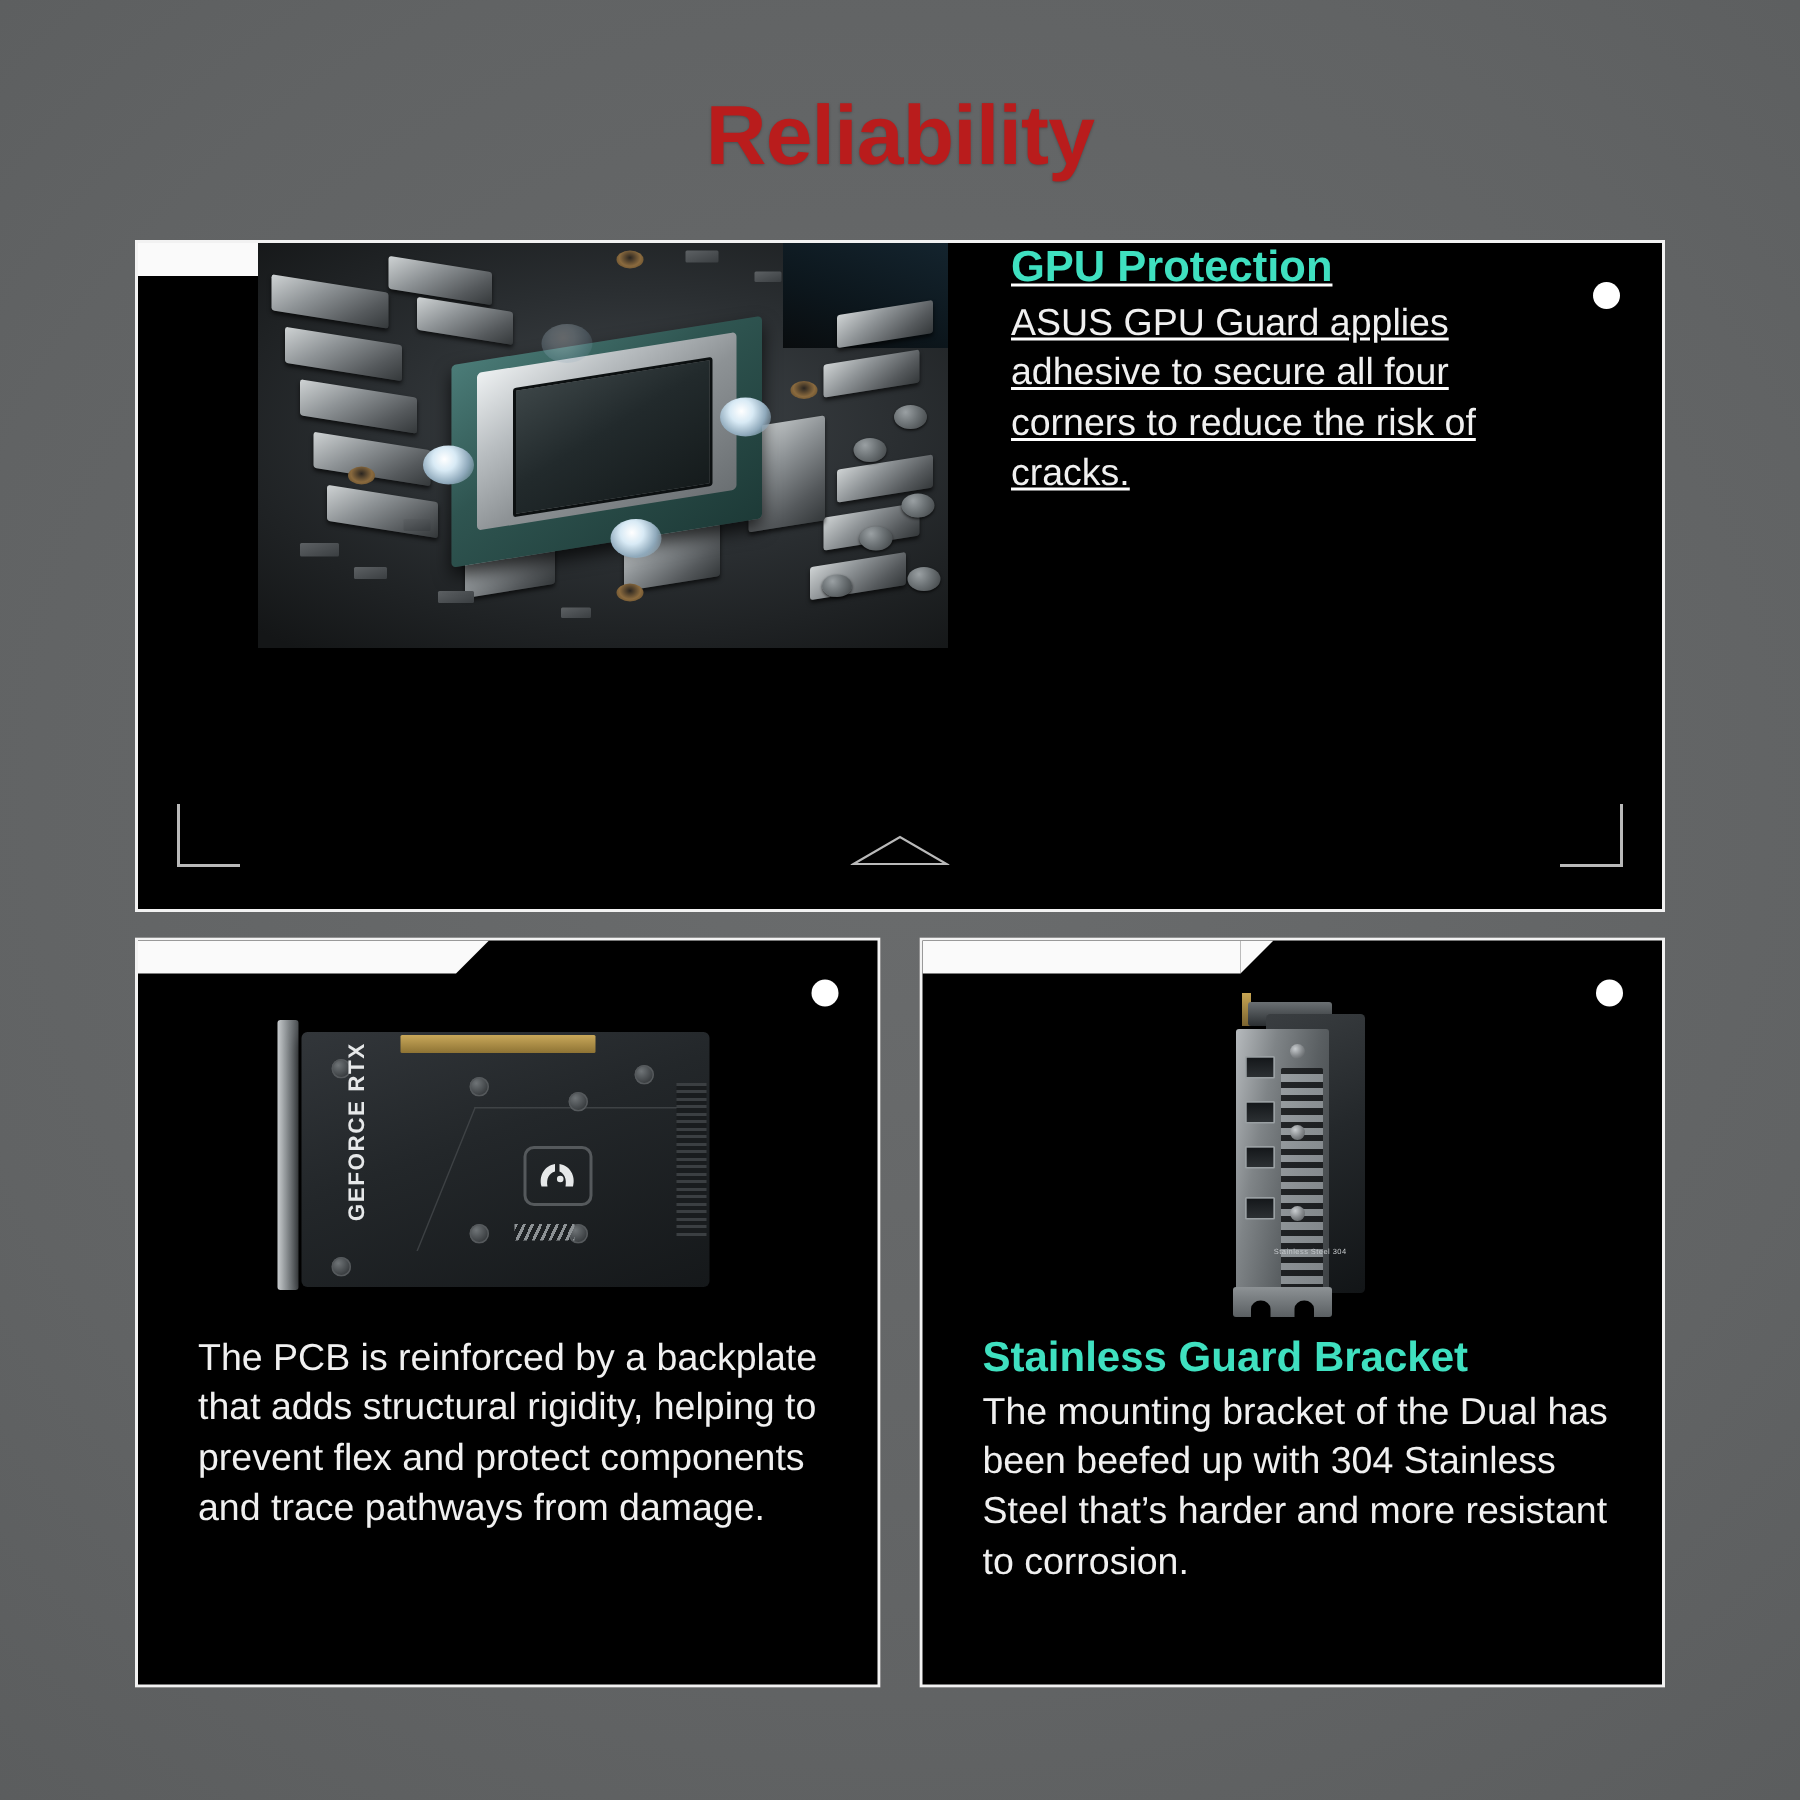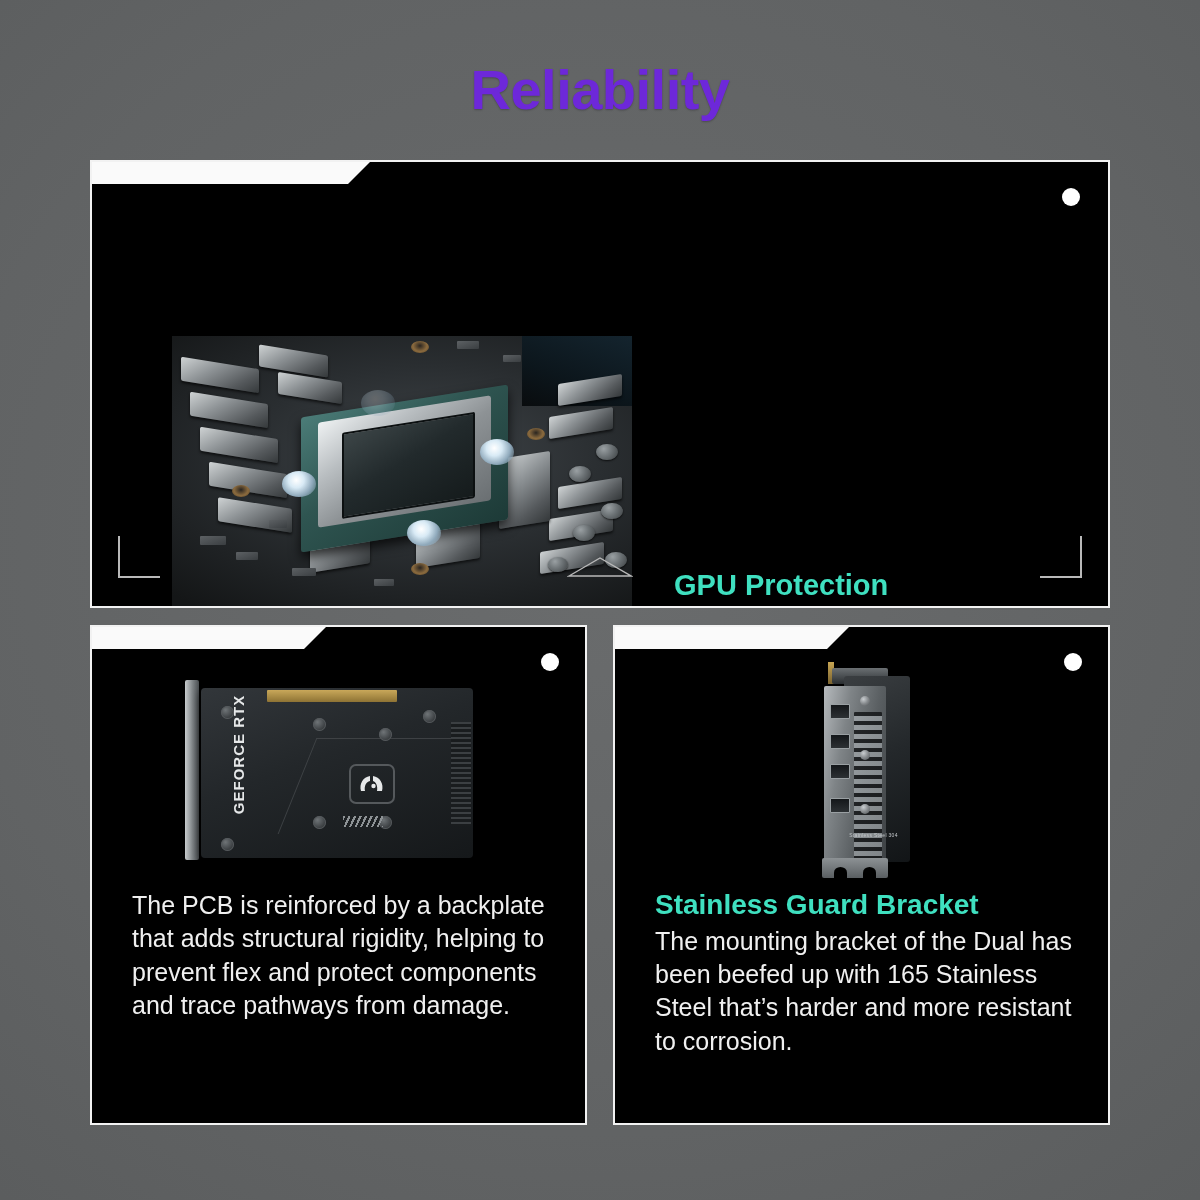--- a/index.html
+++ b/index.html
@@ -17,21 +17,21 @@
     color: #ffffff;
     position: relative;
   }
 
   
   .page-title {
     text-align: center;
     font-size: 56px;
     font-weight: bold;
     letter-spacing: -0.5px;
-    color: #6d28d9;
+    color: #b91c1c;
     padding-top: 62px;
     line-height: 1;
     text-shadow: 0 1px 2px rgba(0,0,0,0.25);
   }
 
   
   .deck {
     position: absolute;
     left: 90px;
     top: 160px;
@@ -103,21 +103,22 @@
   #card-hero .dot { right: 28px; top: 26px; }
   #card-hero .bracket.bl { left: 26px; bottom: 28px; }
   #card-hero .bracket.br { right: 26px; bottom: 28px; }
   #card-hero .chevron { left: 50%; margin-left: -33px; bottom: 28px; }
 
   .hero-body {
     position: absolute;
     left: 0; top: 0;
     width: 100%; height: 100%;
     display: flex;
-    align-items: flex-end;
+    align-items: flex-start;
+    text-decoration: underline;
   }
 
   .hero-figure {
     width: 460px;
     height: 270px;
     margin-left: 80px;
     position: relative;
     flex: 0 0 auto;
   }
 
@@ -484,20 +485,21 @@
 
           <span class="glow" style="left:67%; top:38%;"></span>
           <span class="glow" style="left:24%; top:50%;"></span>
           <span class="glow" style="left:51%; top:68%;"></span>
           <span class="glow" style="left:41%; top:20%; opacity:.25;"></span>
         </div>
       </figure>
 
       <div class="hero-copy">
         <div class="card-heading">GPU Protection</div>
+        <p class="card-text">ASUS GPU Guard applies adhesive to secure all four corners to reduce the risk of cracks.</p>
       </div>
     </div>
 
     <span class="bracket bl"></span>
     <span class="bracket br"></span>
     <span class="chevron">
       <svg viewBox="0 0 66 22" fill="none" xmlns="http://www.w3.org/2000/svg">
         <path d="M2 20 L33 2 L64 20 Z" stroke="#b9b9b9" stroke-width="1.4" fill="none"></path>
       </svg>
     </span>
@@ -566,17 +568,17 @@
           <span class="io-screw" style="left:36px; top:64px;"></span>
           <span class="io-screw" style="left:36px; top:118px;"></span>
           <div class="io-caption">Stainless Steel 304</div>
         </div>
         <div class="io-tab"></div>
       </div>
     </figure>
 
     <div class="mini-copy">
       <div class="card-heading small">Stainless Guard Bracket</div>
-      <p class="card-text">The mounting bracket of the Dual has been beefed up with 165 Stainless Steel that’s harder and more resistant to corrosion.</p>
+      <p class="card-text">The mounting bracket of the Dual has been beefed up with 304 Stainless Steel that’s harder and more resistant to corrosion.</p>
     </div>
   </section>
 
 </div>
 
 </body></html>

